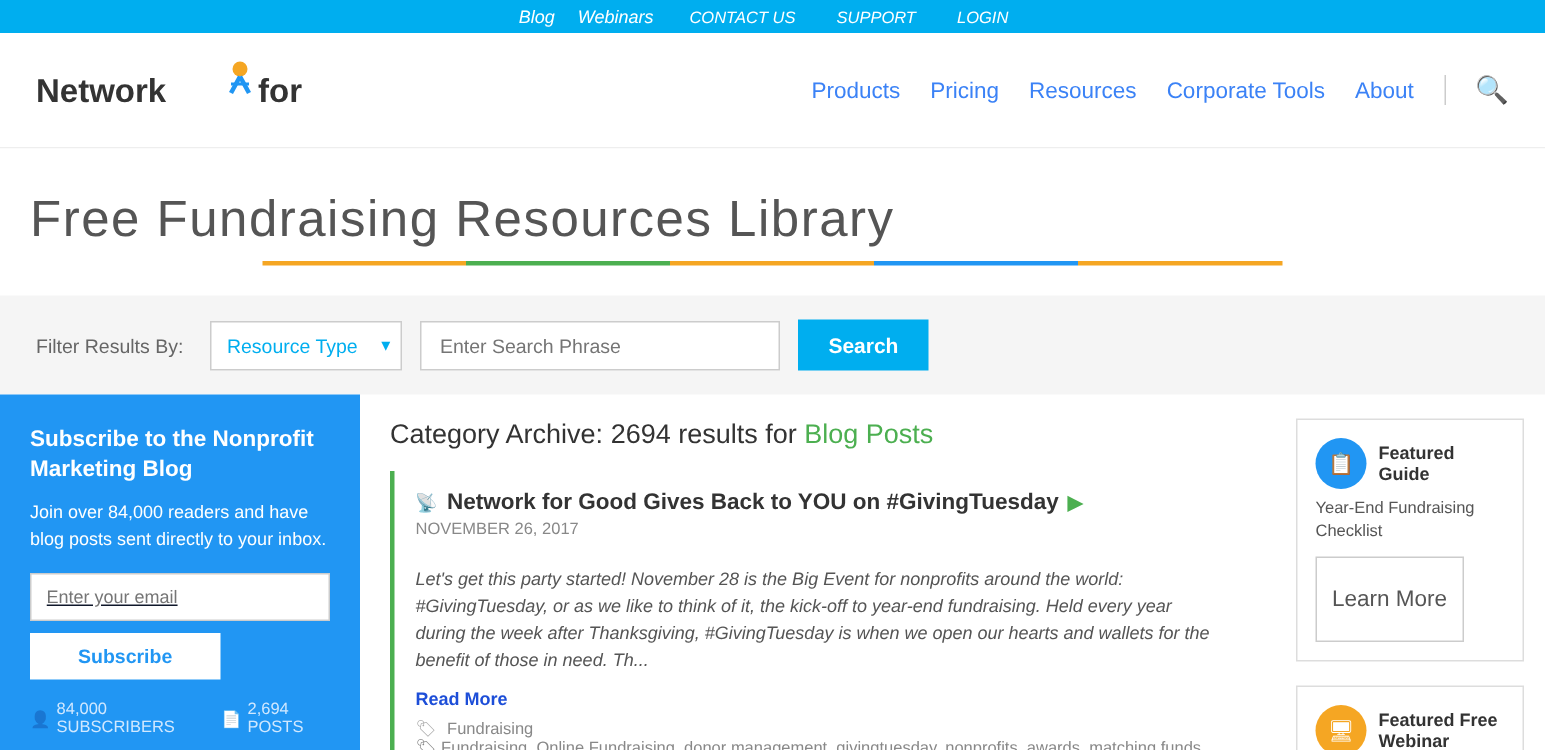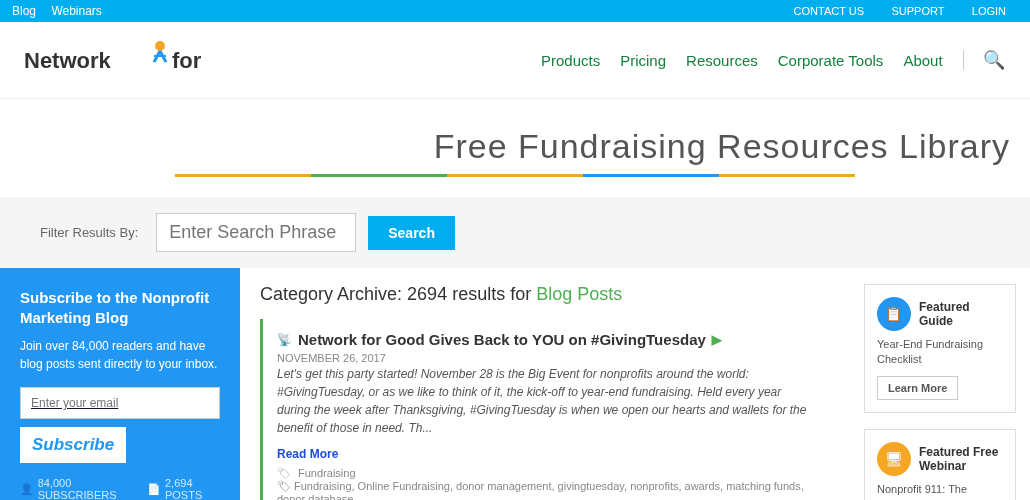--- a/index.html
+++ b/index.html
@@ -2,25 +2,26 @@
 <html><head>
   <meta charset="utf-8">
   <style>
     * { margin: 0; padding: 0; box-sizing: border-box; }
     body { font-family: Arial, sans-serif; font-size: 14px; color: #333; background: #fff; width: 1030px; }
 
     
     .top-bar {
       background: #00aeef;
       display: flex;
-      justify-content: space-between;
-      align-items: center;
-      padding: 4px 12px;
+      justify-content: center;
+      align-items: center;
+      padding: 4px 24px;
       font-size: 12px;
       color: #fff;
+      font-style: italic;
     }
     .top-bar a { color: #fff; text-decoration: none; margin-right: 12px; }
     .top-bar-right a { color: #fff; text-decoration: none; margin-left: 12px; font-size: 11px; text-transform: uppercase; }
 
     
     .main-header {
       display: flex;
       align-items: center;
       justify-content: space-between;
       padding: 12px 24px;
@@ -32,46 +33,46 @@
       display: flex;
       align-items: center;
     }
     .logo-text {
       font-size: 22px;
       color: #333;
       font-weight: bold;
       line-height: 1;
     }
     .nav-area { display: flex; align-items: center; gap: 20px; }
-    .nav-area a { color: #15803d; text-decoration: none; font-size: 15px; }
+    .nav-area a { color: #3b82f6; text-decoration: none; font-size: 15px; }
     .search-icon-btn { background: none; border: none; cursor: pointer; color: #00aeef; font-size: 18px; }
 
     
     .page-title-area {
-      text-align: right;
+      text-align: left;
       padding: 28px 20px 20px;
       background: #fff;
     }
     .page-title {
       font-size: 34px;
       font-weight: 400;
       color: #555;
       letter-spacing: 1px;
     }
     .page-title-underline {
       width: 700px;
       margin: 6px auto 0;
       height: 3px;
       background: linear-gradient(to right, #f5a623 0%, #f5a623 33%, #4caf50 33%, #4caf50 66%, #f5a623 66%, #f5a623 100%);
     }
 
     
     .filter-bar {
       background: #f5f5f5;
-      padding: 16px 40px;
+      padding: 16px 24px;
       display: flex;
       align-items: center;
       gap: 12px;
     }
     .filter-label { font-size: 13px; color: #666; margin-right: 6px; }
     .filter-select {
       border: 1px solid #ccc;
       background: #fff;
       padding: 8px 28px 8px 10px;
       font-size: 13px;
@@ -91,23 +92,23 @@
       right: 8px;
       top: 50%;
       transform: translateY(-50%);
       color: #00aeef;
       pointer-events: none;
       font-size: 12px;
     }
     .search-input {
       border: 1px solid #ccc;
       padding: 8px 12px;
-      font-size: 18px;
+      font-size: 13px;
       color: #aaa;
-      width: 200px;
+      width: 240px;
     }
     .search-btn {
       background: #00aeef;
       color: #fff;
       border: none;
       padding: 9px 20px;
       font-size: 14px;
       cursor: pointer;
       font-weight: bold;
     }
@@ -135,26 +136,25 @@
       font-size: 12px;
       border: 1px solid #ccc;
       margin-bottom: 8px;
       color: #0f172a;
       text-decoration: underline;
     }
     .sidebar-subscribe-btn {
       background: #fff;
       color: #2196f3;
       border: none;
-      padding: 8px 12px;
-      font-size: 17px;
+      padding: 8px 32px;
+      font-size: 13px;
       font-weight: bold;
       cursor: pointer;
       margin-bottom: 14px;
-      font-style: italic;
     }
     .sidebar-stats {
       display: flex;
       gap: 14px;
       font-size: 11px;
       color: #d0e8ff;
     }
     .sidebar-stat { display: flex; align-items: center; gap: 4px; }
 
     
@@ -180,21 +180,21 @@
       font-size: 15px;
       font-weight: bold;
       color: #333;
       margin-bottom: 4px;
       display: flex;
       align-items: center;
       gap: 6px;
     }
     .article-title .rss-icon { color: #888; font-size: 12px; }
     .article-title .arrow { color: #4caf50; font-size: 13px; }
-    .article-date { font-size: 11px; color: #888; margin-bottom: 1px; text-transform: uppercase; }
+    .article-date { font-size: 11px; color: #888; margin-bottom: 18px; text-transform: uppercase; }
     .article-author { font-size: 11px; color: #00aeef; margin-bottom: 8px; }
     .article-excerpt { font-size: 12px; color: #555; line-height: 1.5; margin-bottom: 8px; font-style: italic; }
     .read-more { color: #1d4ed8; font-size: 12px; font-weight: bold; text-decoration: none; }
     .article-tags { font-size: 11px; color: #888; margin-top: 6px; }
     .article-tags .tag-icon { color: #aaa; margin-right: 4px; }
 
     
     .right-sidebar {
       width: 180px;
       min-width: 180px;
@@ -226,25 +226,24 @@
     .featured-webinar-icon { background: #f5a623; }
     .featured-label {
       font-size: 12px;
       font-weight: bold;
       color: #333;
     }
     .featured-desc { font-size: 11px; color: #555; margin-bottom: 8px; line-height: 1.4; }
     .learn-more-btn {
       border: 1px solid #ccc;
       background: #fff;
-      padding: 5px 10px;
-      font-size: 11px;
+      padding: 19px 10px;
+      font-size: 15px;
       cursor: pointer;
       color: #555;
-      font-weight: bold;
     }
   </style>
 </head>
 <body>
 
 <div class="top-bar">
   <div class="top-bar-left">
     <a>Blog</a>
     <a>Webinars</a>
   </div>
@@ -283,20 +282,25 @@
   </nav>
 </div>
 
 <div class="page-title-area">
   <h1 class="page-title">Free Fundraising Resources Library</h1>
   <div class="page-title-underline" style="width:680px;margin:8px auto 0;height:3px;background:linear-gradient(to right,#f5a623 0%,#f5a623 20%,#4caf50 20%,#4caf50 40%,#f5a623 40%,#f5a623 60%,#2196f3 60%,#2196f3 80%,#f5a623 80%,#f5a623 100%);"></div>
 </div>
 
 <div class="filter-bar">
   <span class="filter-label">Filter Results By:</span>
+  <div class="select-wrapper">
+    <select class="filter-select">
+      <option>Resource Type</option>
+    </select>
+  </div>
   <input class="search-input" type="text" placeholder="Enter Search Phrase" style="">
   <button class="search-btn">Search</button>
 </div>
 
 <div class="main-content">
 
   <div class="sidebar">
     <h3>Subscribe to the Nonprofit Marketing Blog</h3>
     <p>Join over 84,000 readers and have blog posts sent directly to your inbox.</p>
     <input class="sidebar-email-input" type="email" placeholder="Enter your email" style="">

